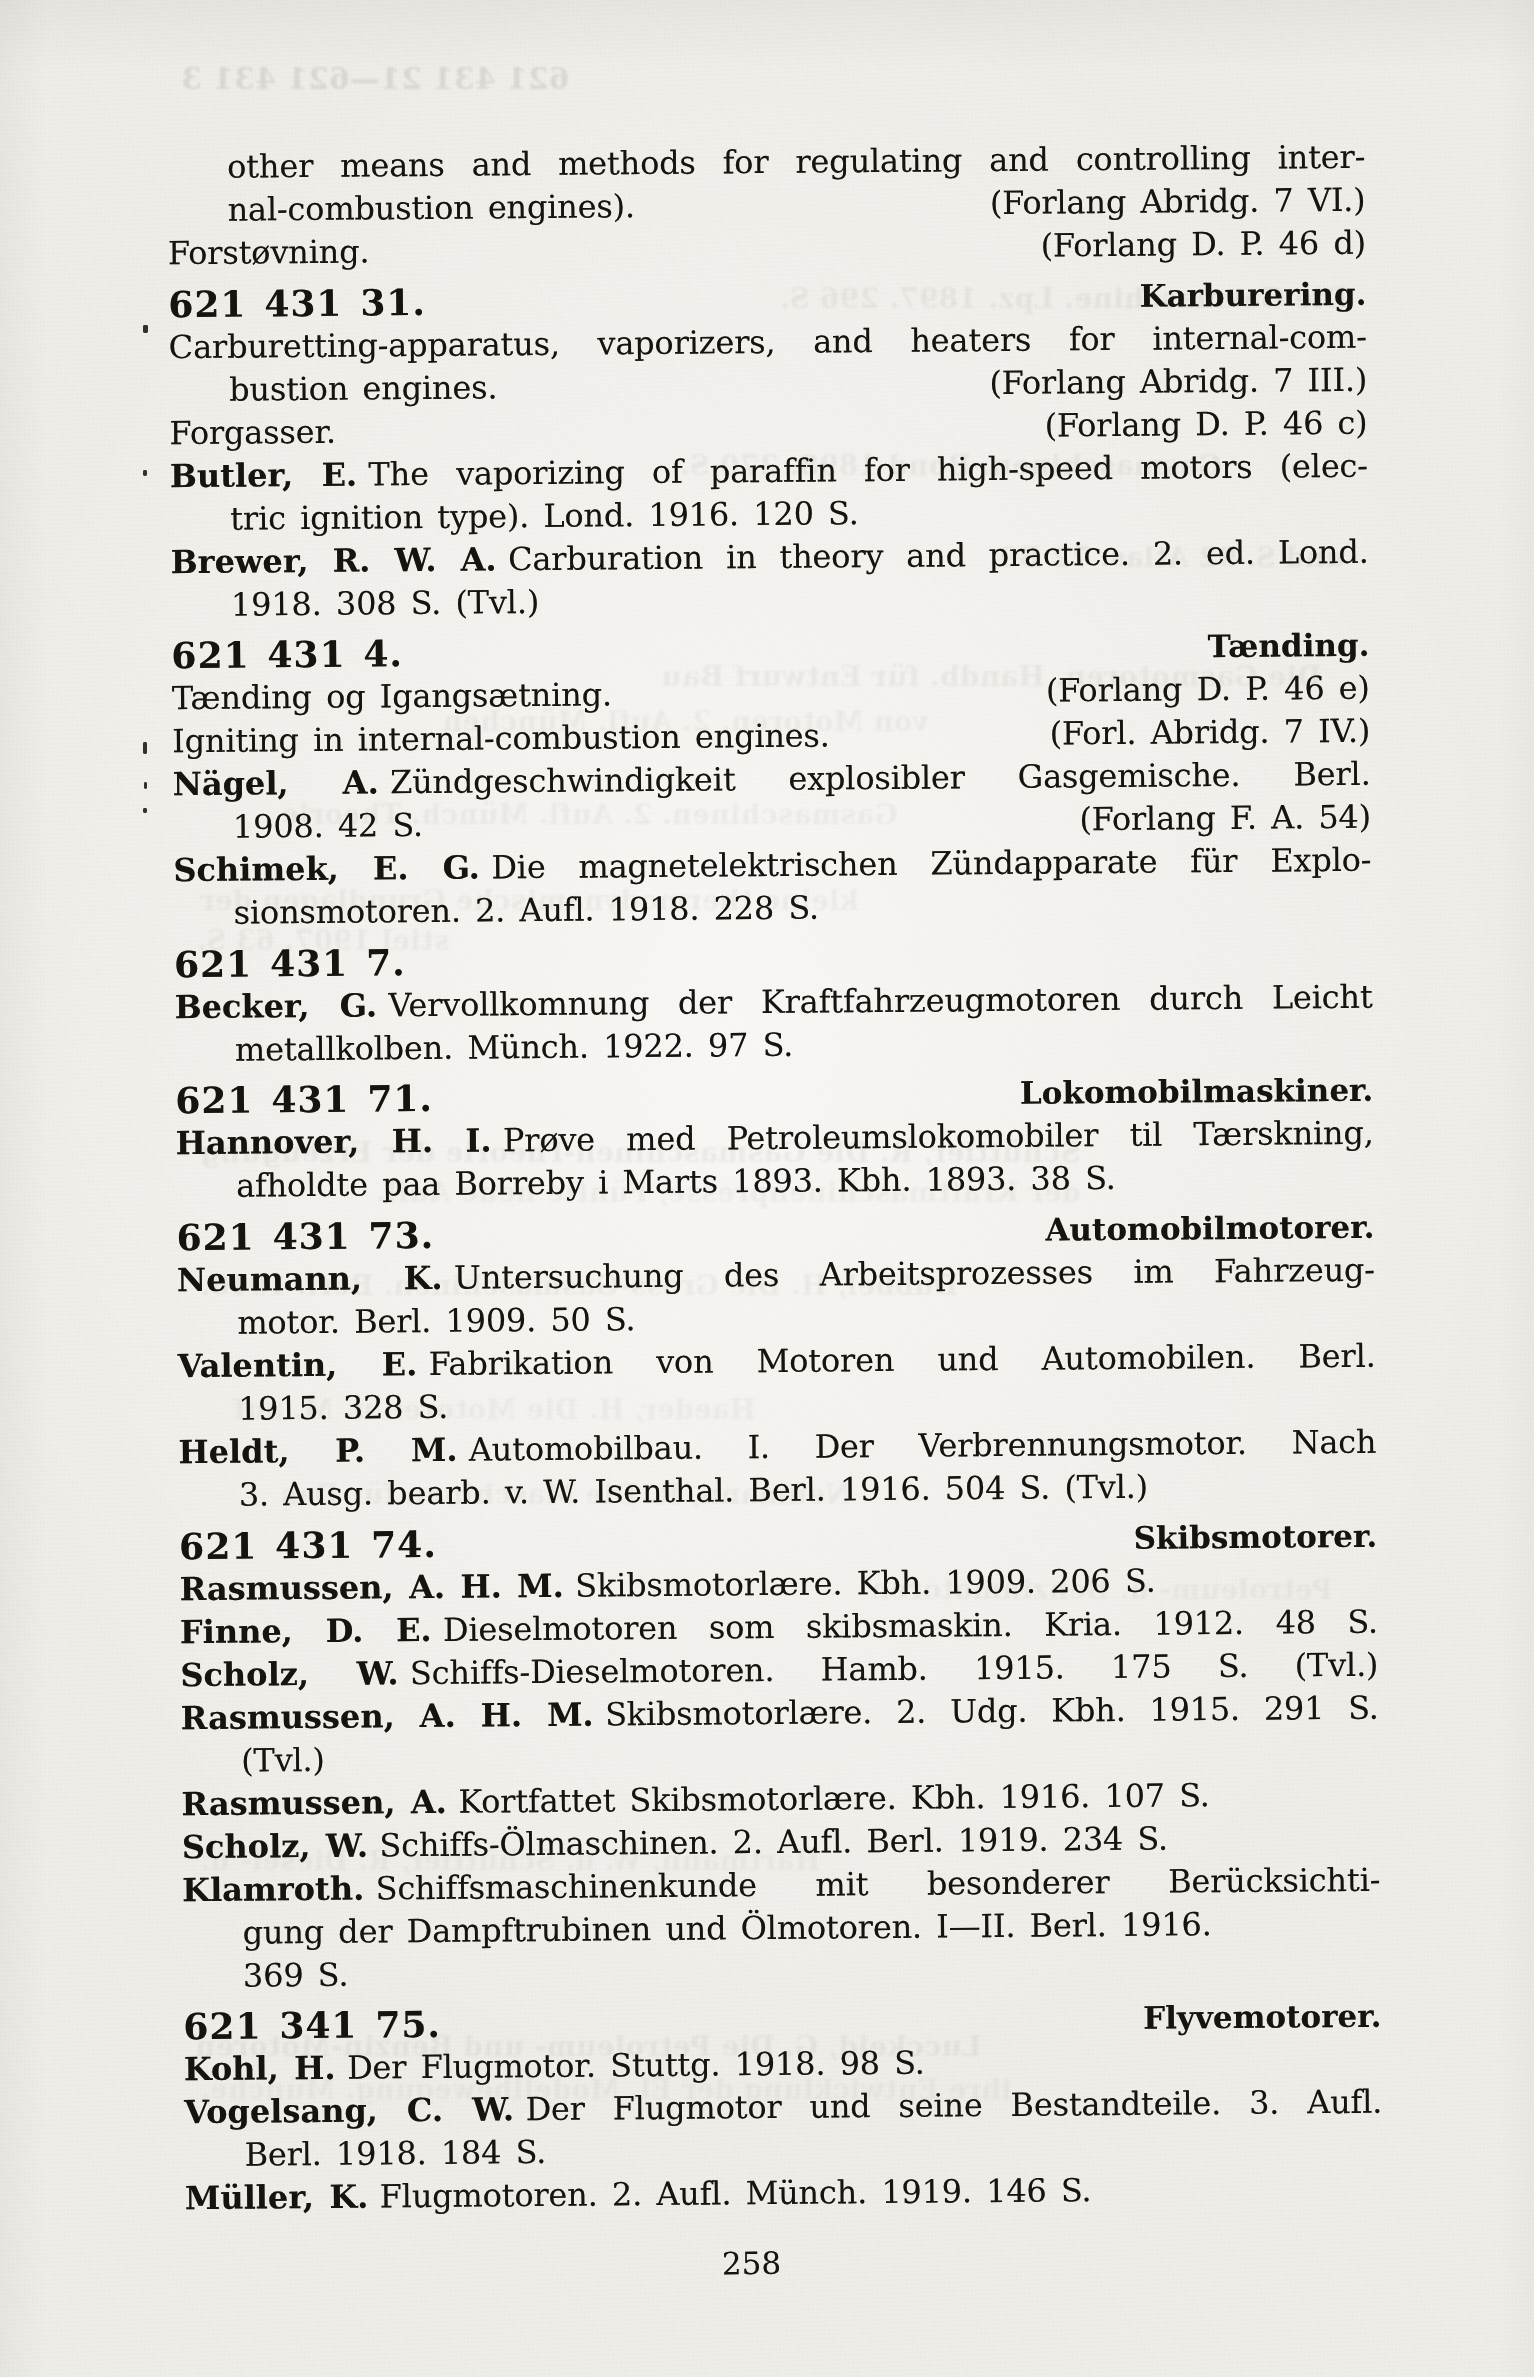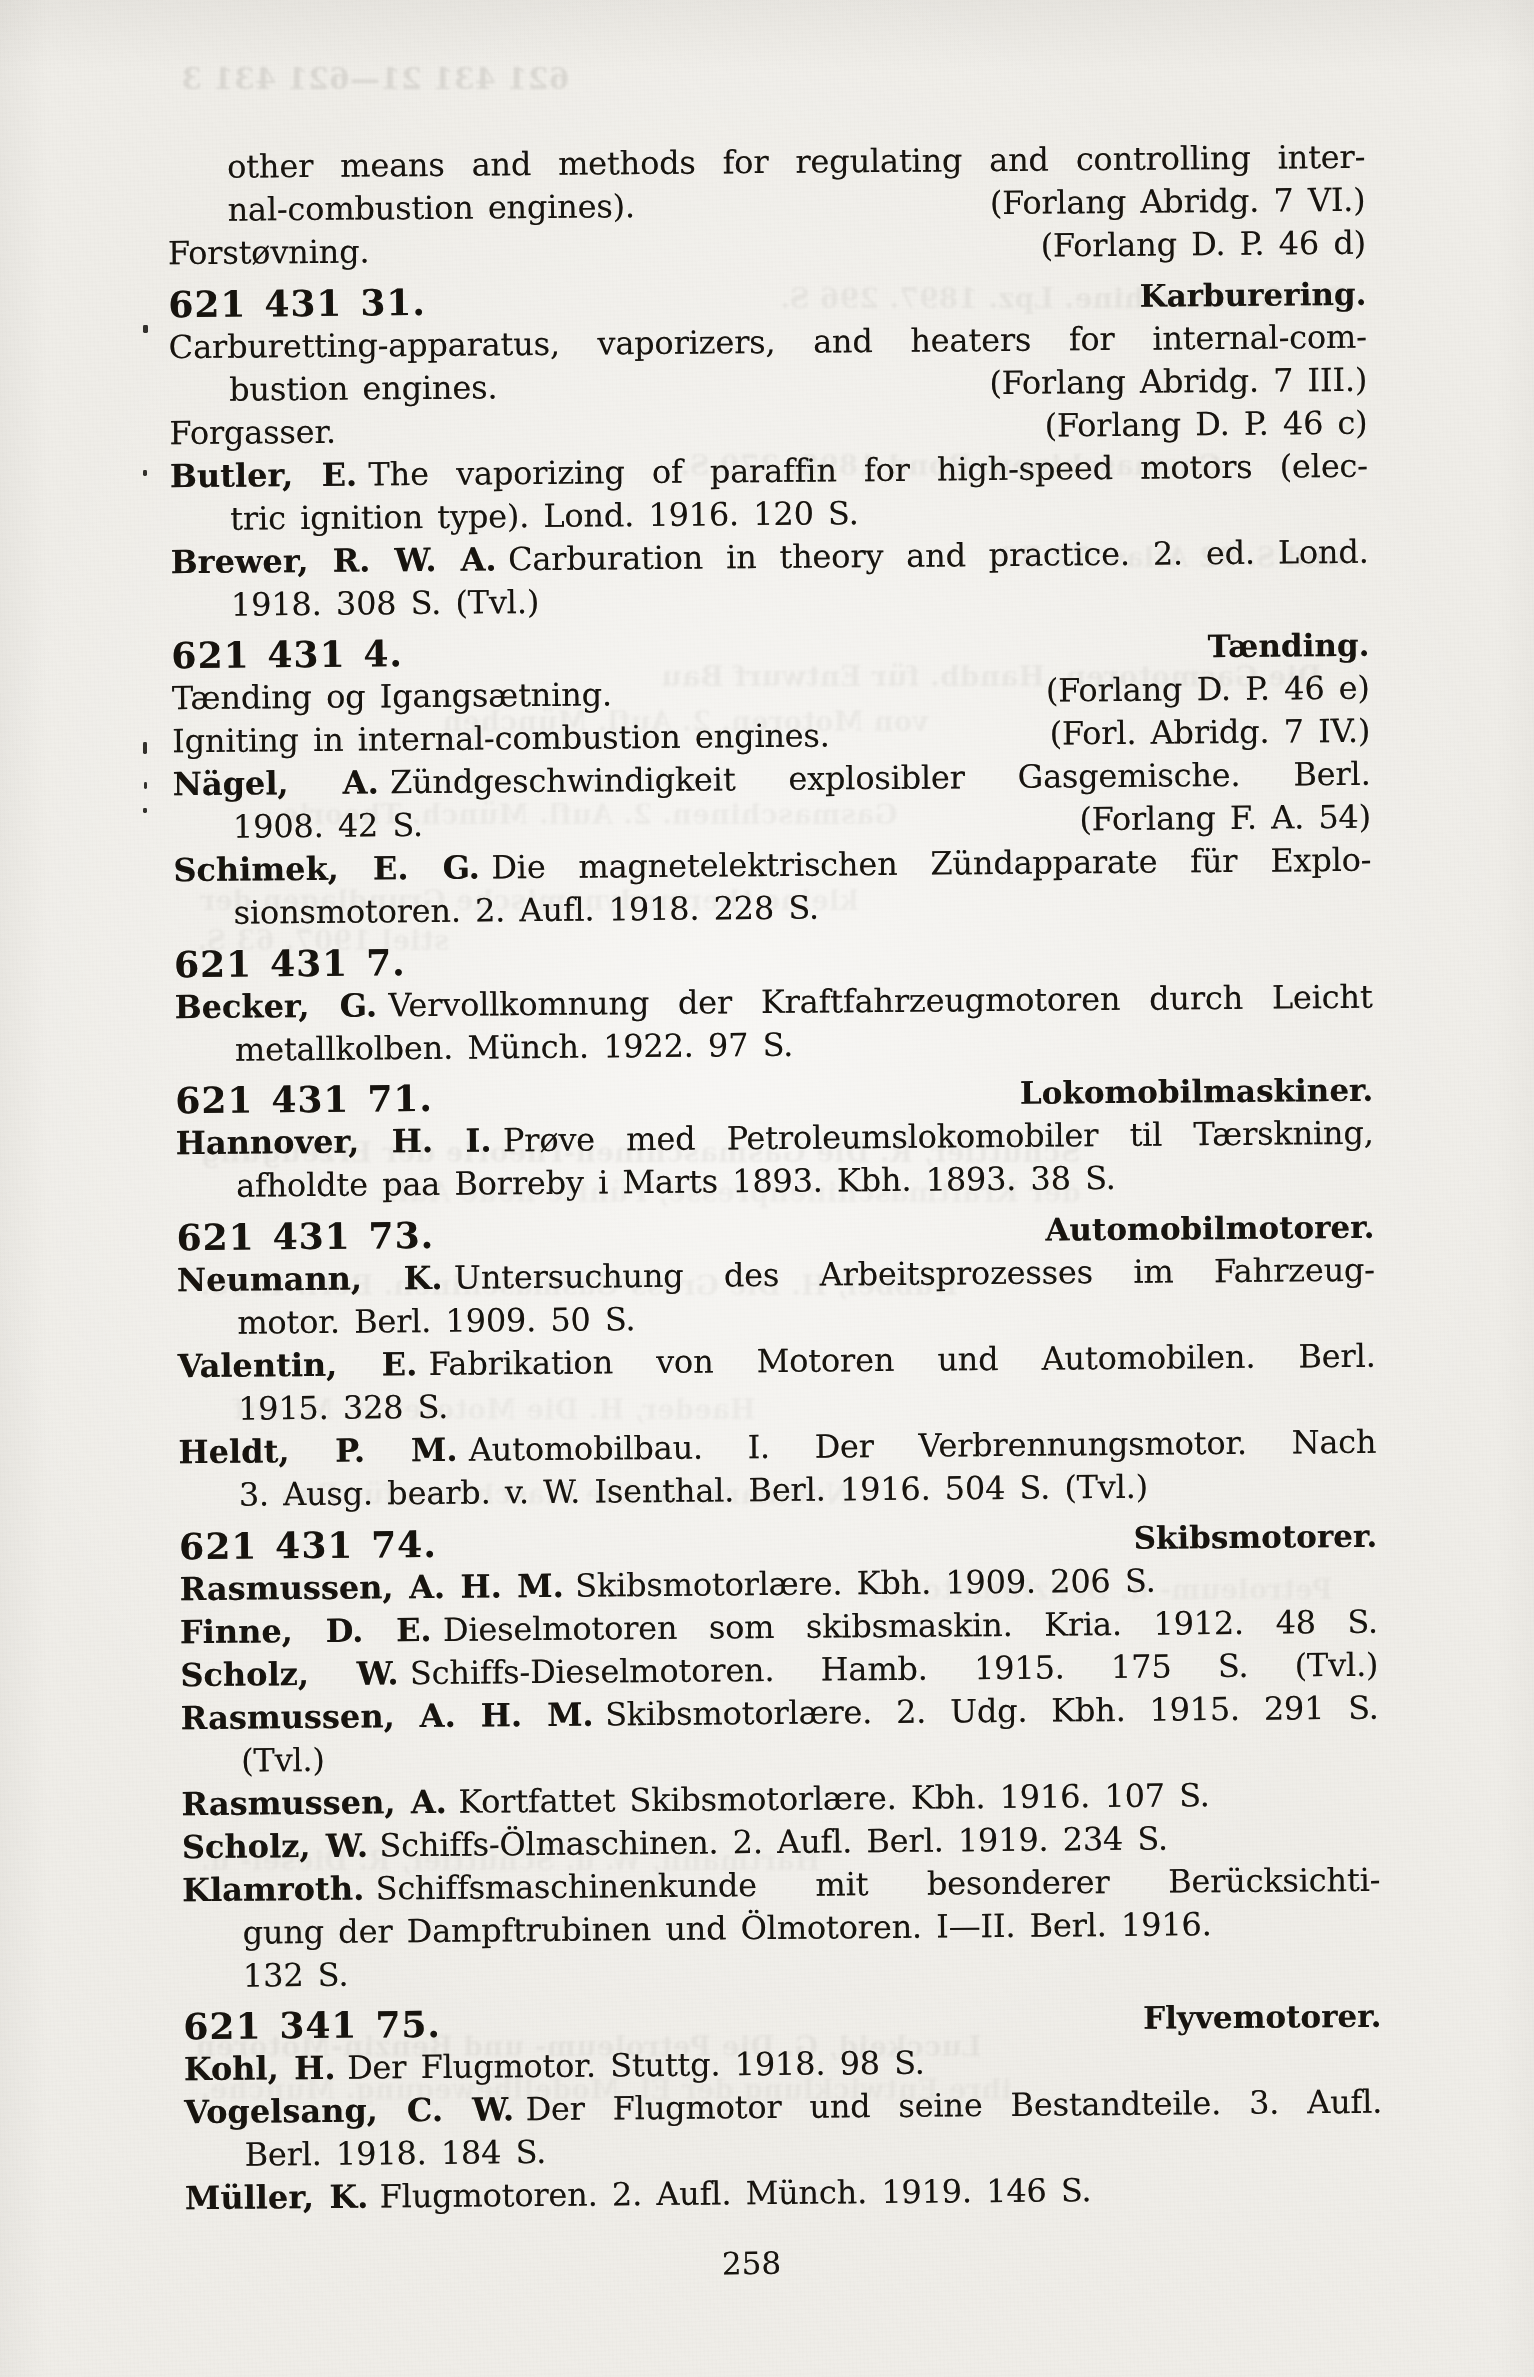--- a/index.html
+++ b/index.html
@@ -99,21 +99,21 @@
     <div class="line hd"><span class="num">621 431 74.</span><span class="ttl">Skibsmotorer.</span></div>
     <div class="line"><b class="nm">Rasmussen, A. H. M.</b><span class="tx">Skibsmotorlære. Kbh. 1909. 206 S.</span></div>
     <div class="line j"><b class="nm">Finne, D. E.</b><span class="tx">Dieselmotoren som skibsmaskin. Kria. 1912. 48 S.</span></div>
     <div class="line j"><b class="nm">Scholz, W.</b><span class="tx">Schiffs-Dieselmotoren. Hamb. 1915. 175 S. (Tvl.)</span></div>
     <div class="line j"><b class="nm">Rasmussen, A. H. M.</b><span class="tx">Skibsmotorlære. 2. Udg. Kbh. 1915. 291 S.</span></div>
     <div class="line ind"><span class="tx">(Tvl.)</span></div>
     <div class="line"><b class="nm">Rasmussen, A.</b><span class="tx">Kortfattet Skibsmotorlære. Kbh. 1916. 107 S.</span></div>
     <div class="line"><b class="nm">Scholz, W.</b><span class="tx">Schiffs-Ölmaschinen. 2. Aufl. Berl. 1919. 234 S.</span></div>
     <div class="line j"><b class="nm">Klamroth.</b><span class="tx">Schiffsmaschinenkunde mit besonderer Berücksichti-</span></div>
     <div class="line ind"><span class="tx">gung der Dampftrubinen und Ölmotoren. I—II. Berl. 1916.</span></div>
-    <div class="line ind"><span class="tx">132 S.</span></div>
+    <div class="line ind"><span class="tx">369 S.</span></div>
     <div class="line hd"><span class="num">621 341 75.</span><span class="ttl">Flyvemotorer.</span></div>
     <div class="line"><b class="nm">Kohl, H.</b><span class="tx">Der Flugmotor. Stuttg. 1918. 98 S.</span></div>
     <div class="line j"><b class="nm">Vogelsang, C. W.</b><span class="tx">Der Flugmotor und seine Bestandteile. 3. Aufl.</span></div>
     <div class="line ind"><span class="tx">Berl. 1918. 184 S.</span></div>
     <div class="line"><b class="nm">Müller, K.</b><span class="tx">Flugmotoren. 2. Aufl. Münch. 1919. 146 S.</span></div>
     <div class="pagenum">258</div>
   </div>
 
 </div>
 

